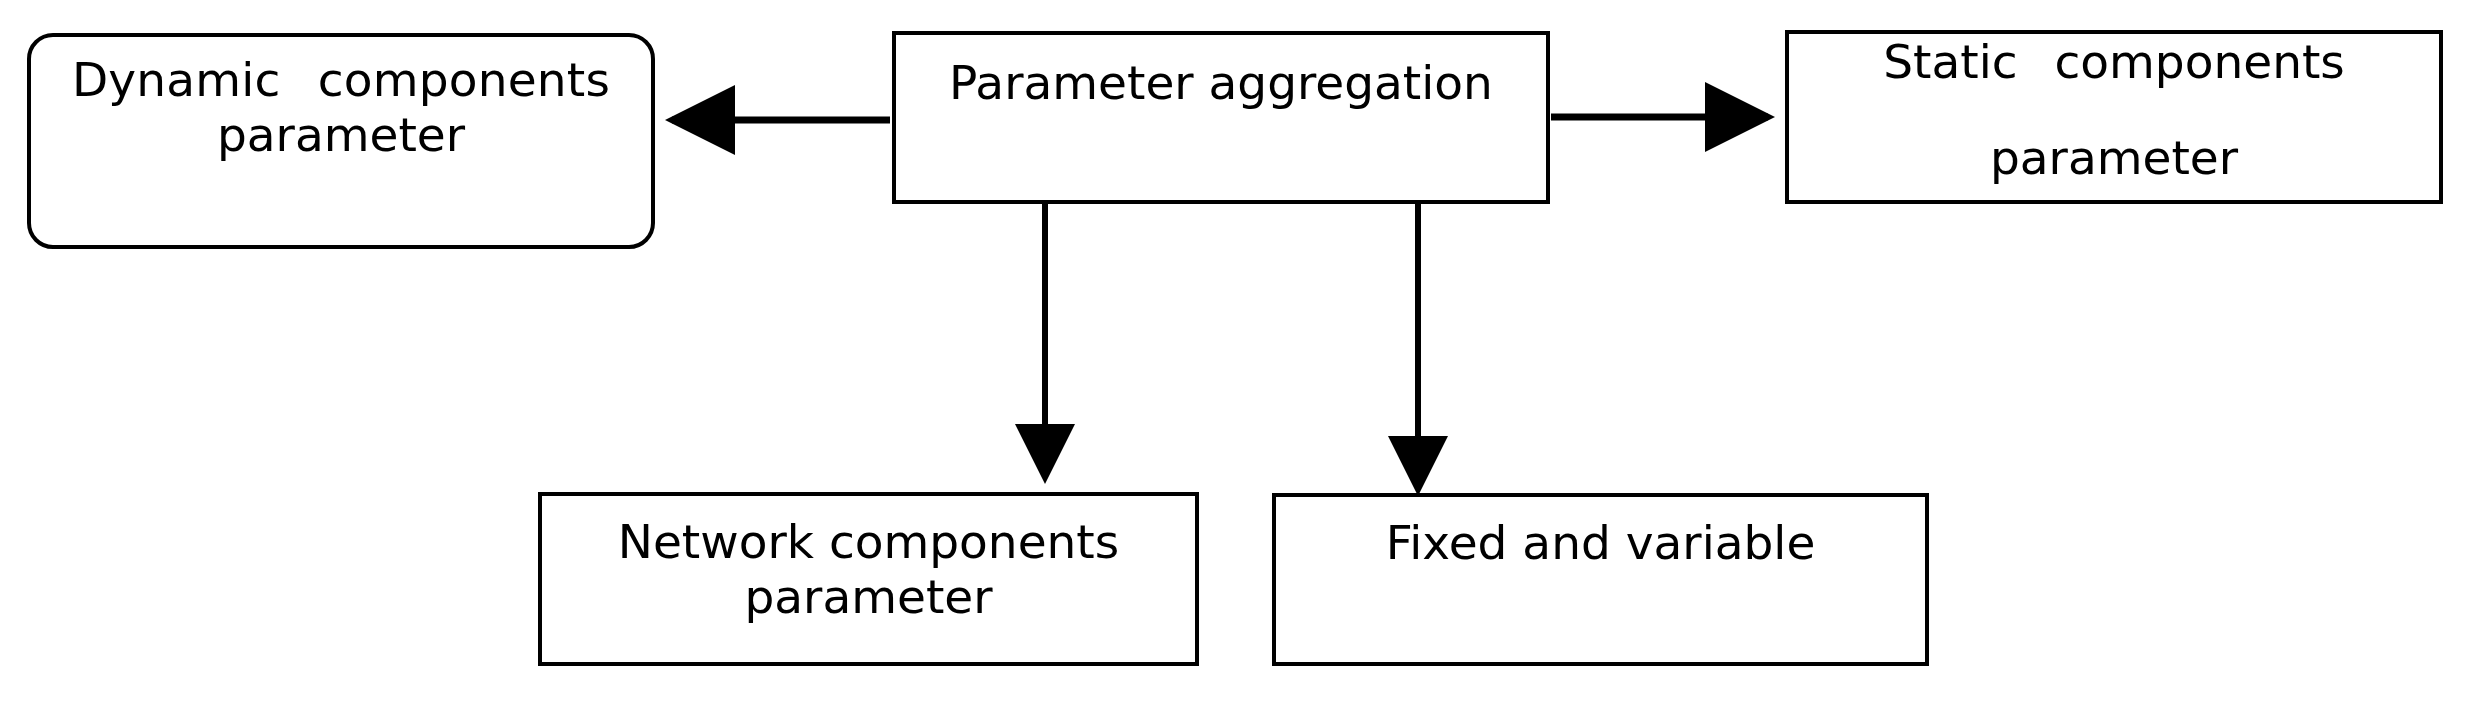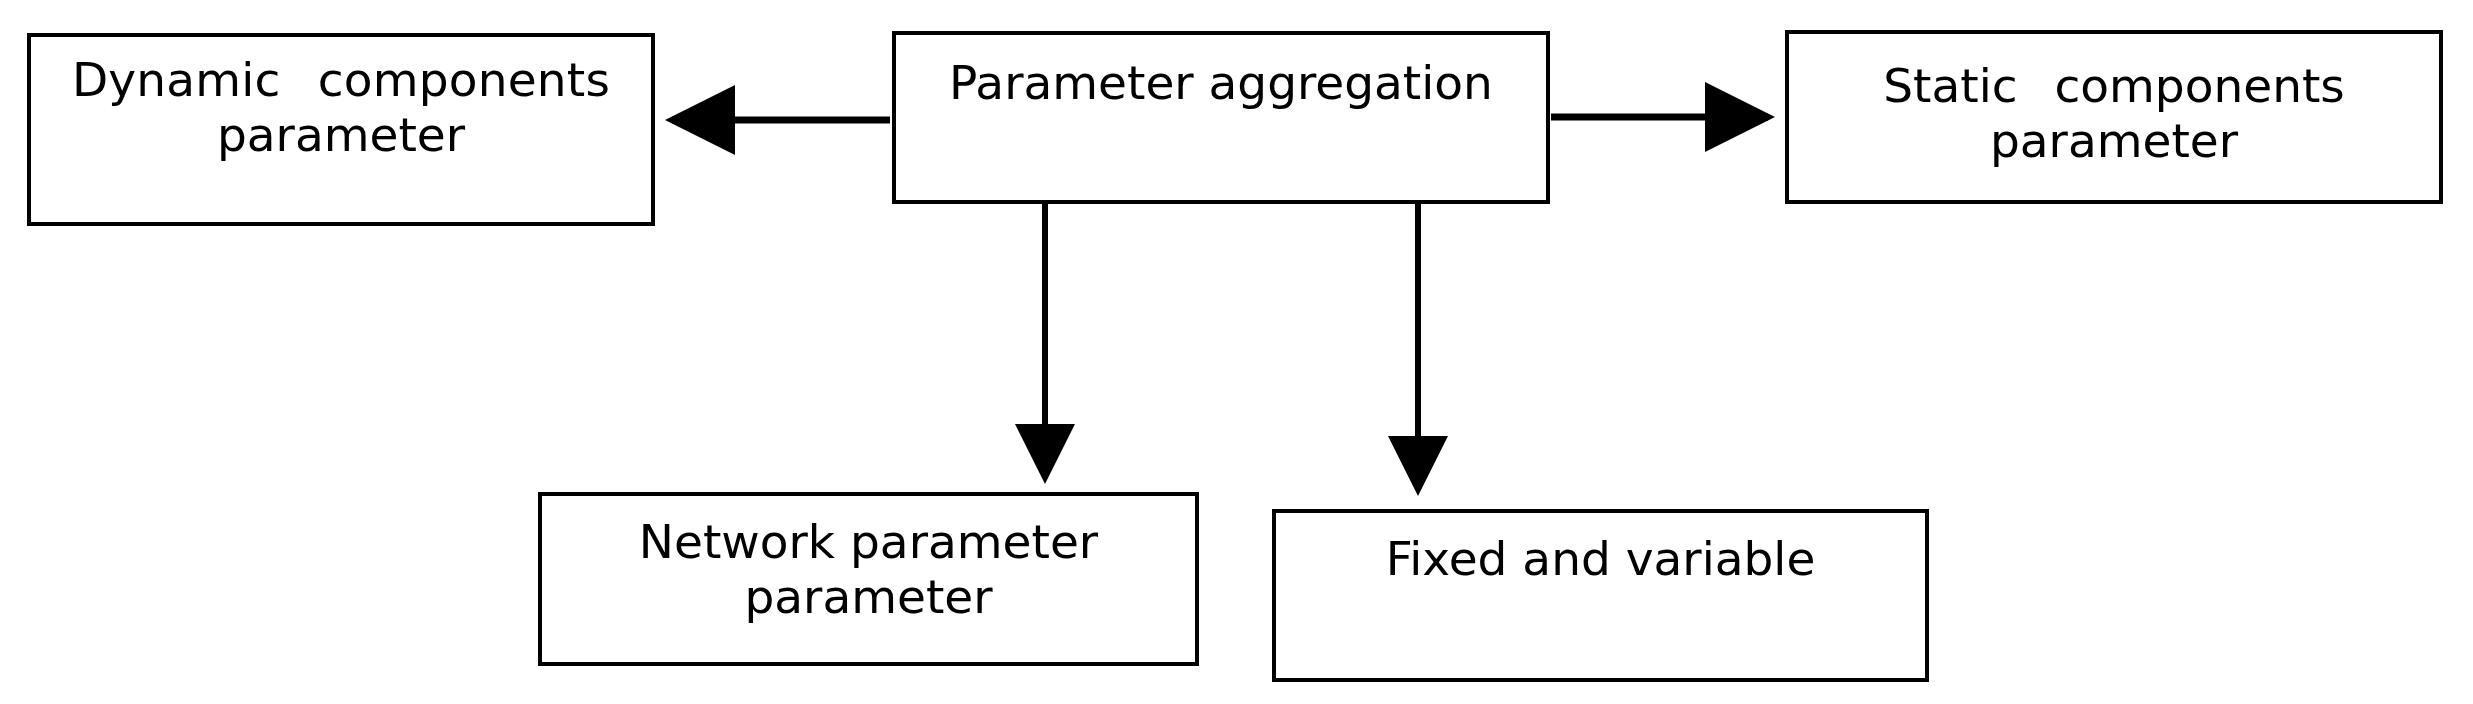--- a/index.html
+++ b/index.html
@@ -30,57 +30,59 @@
     white-space: nowrap;
   }
   .node .line {
     display: block;
   }
   
   #node-dynamic {
     left: 27px;
     top: 33px;
     width: 628px;
-    height: 193px;
+    height: 216px;
     justify-content: flex-start;
     padding-top: 15px;
+    border-radius: 26px;
   }
   #node-dynamic .l1 { letter-spacing: 0.2px; word-spacing: 22px; }
   
   #node-aggregation {
     left: 892px;
     top: 31px;
     width: 658px;
     height: 173px;
     justify-content: flex-start;
     padding-top: 20px;
   }
   
   #node-static {
     left: 1785px;
     top: 30px;
     width: 658px;
     height: 174px;
     justify-content: flex-start;
-    padding-top: 24px;
+    padding-top: 0;
+    gap: 41px;
   }
   #node-static .l1 { word-spacing: 22px; }
   
   #node-network {
     left: 538px;
     top: 492px;
     width: 661px;
     height: 174px;
     justify-content: flex-start;
     padding-top: 18px;
   }
   
   #node-costs {
     left: 1272px;
-    top: 509px;
+    top: 493px;
     width: 657px;
     height: 173px;
     justify-content: flex-start;
     padding-top: 18px;
   }
   
   #edges {
     position: absolute;
     left: 0;
     top: 0;
@@ -125,21 +127,21 @@
     <span class="line l1">Parameter aggregation</span>
     <span class="line l2"></span>
   </div>
 
   <div class="node" id="node-static">
     <span class="line l1">Static  components</span>
     <span class="line l2">parameter</span>
   </div>
 
   <div class="node" id="node-network">
-    <span class="line l1">Network parameter</span>
+    <span class="line l1">Network components</span>
     <span class="line l2">parameter</span>
   </div>
 
   <div class="node" id="node-costs">
     <span class="line l1">Fixed and variable</span>
   </div>
 
 </div>
 
 </body></html>

